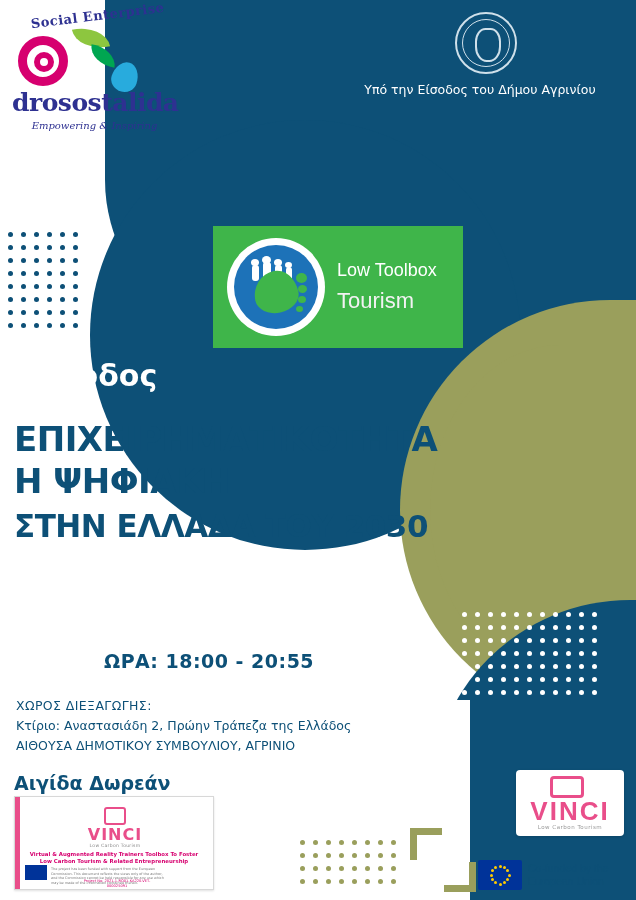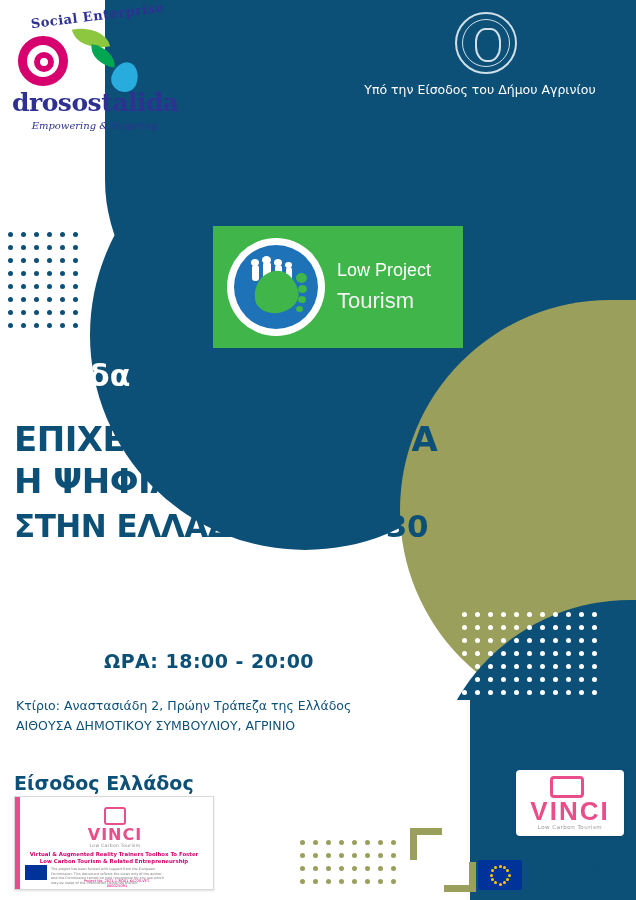--- a/index.html
+++ b/index.html
@@ -783,40 +783,41 @@
           <i style="left:36px; top:8px; width:6px; height:14px;"></i>
           <i style="left:35px; top:3px; width:7px; height:6px; border-radius:50%;"></i>
         </div>
         <div class="lct-foot"></div>
         <div class="lct-toe" style="left:62px; top:28px; width:11px; height:10px;"></div>
         <div class="lct-toe" style="left:64px; top:40px; width:9px; height:8px;"></div>
         <div class="lct-toe" style="left:64px; top:51px; width:8px; height:7px;"></div>
         <div class="lct-toe" style="left:62px; top:61px; width:7px; height:6px;"></div>
       </div>
     </div>
-    <div class="lct-text1">Low Project</div>
+    <div class="lct-text1">Low Toolbox</div>
     <div class="lct-text2">Tourism</div>
   </div>
 
-  <div class="imerida">Αιγίδα</div>
+  <div class="imerida">Είσοδος</div>
   <div class="title1">
     <div>ΕΠΙΧΕΙΡΗΜΑΤΙΚΟΤΗΤΑ</div>
     <div>Η ΨΗΦΙΑΚΗ</div>
   </div>
   <div class="title2">
     <span>ΣΤΗΝ ΕΛΛΑΔΑ ΤΟΥ </span><b>2030</b>
   </div>
 
-  <div class="hours">ΩΡΑ: 18:00 - 20:00</div>
+  <div class="hours">ΩΡΑ: 18:00 - 20:55</div>
 
   <div class="venue">
+    <div class="v1">ΧΩΡΟΣ ΔΙΕΞΑΓΩΓΗΣ:</div>
     <div>Κτίριο: Αναστασιάδη 2, Πρώην Τράπεζα της Ελλάδος</div>
     <div>ΑΙΘΟΥΣΑ ΔΗΜΟΤΙΚΟΥ ΣΥΜΒΟΥΛΙΟΥ, ΑΓΡΙΝΙΟ</div>
   </div>
-  <div class="free">Είσοδος Ελλάδος</div>
+  <div class="free">Αιγίδα Δωρεάν</div>
 
   <div class="thumb">
     <div class="tbar"></div>
     <div class="tlogo">
       <div class="mark"></div>
       <div class="tvinci">VINCI</div>
       <div class="tsub">Low Carbon Tourism</div>
     </div>
     <div class="ttitle">Virtual &amp; Augmented Reality Trainers Toolbox To Foster Low Carbon Tourism &amp; Related Entrepreneurship</div>
     <div class="eu-mini"></div>

